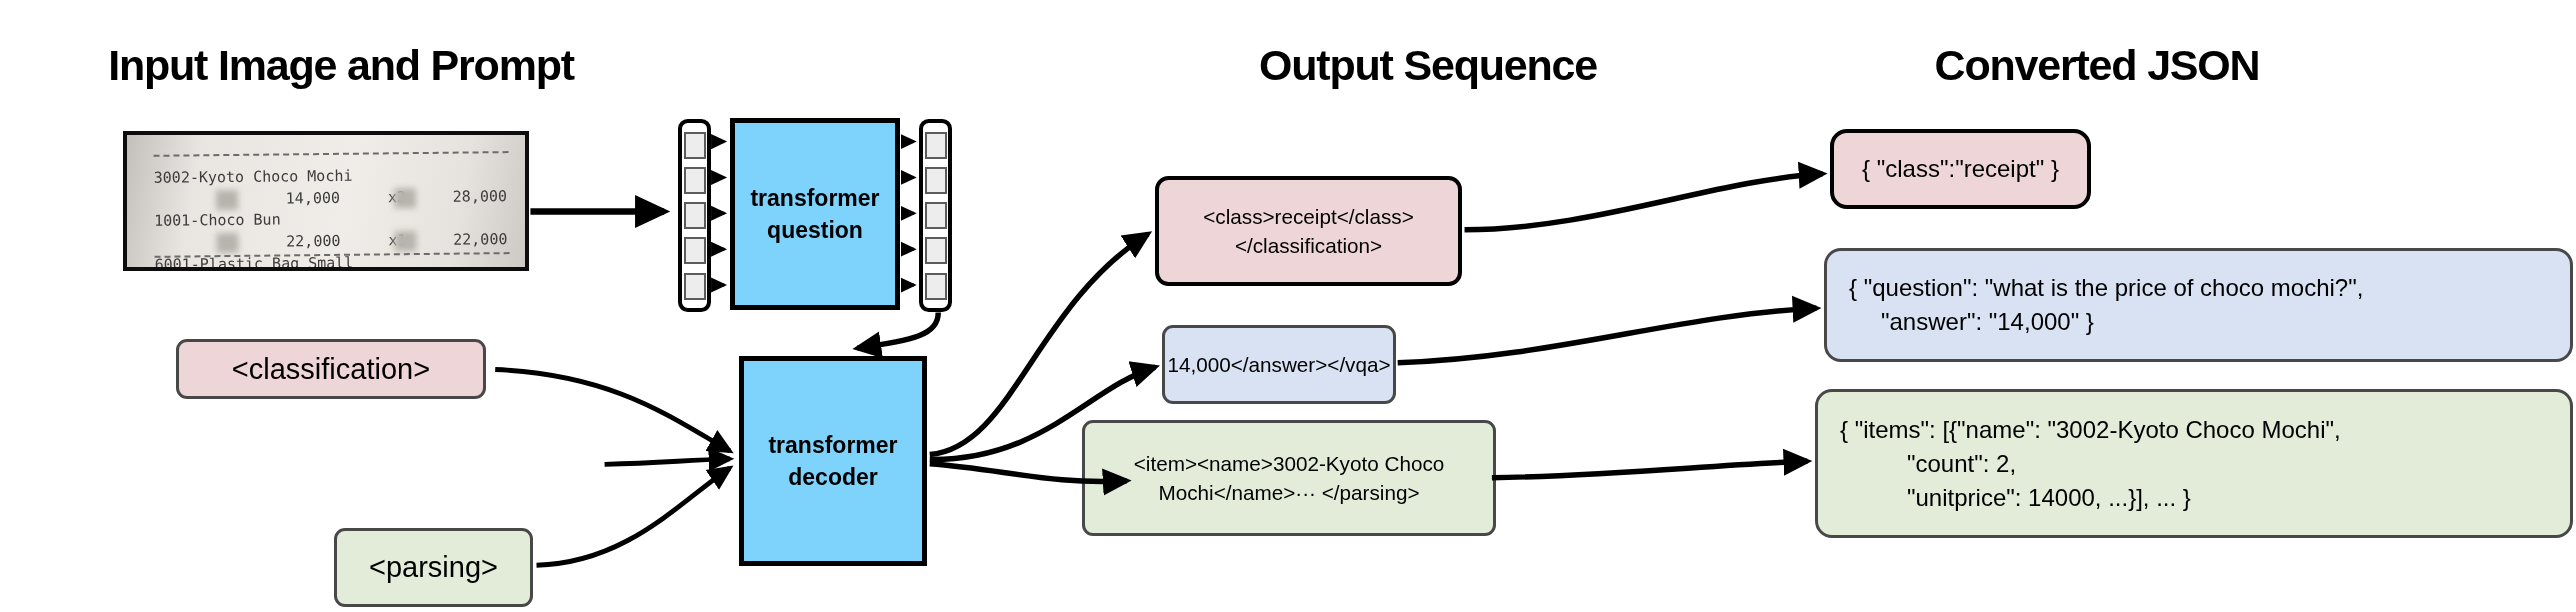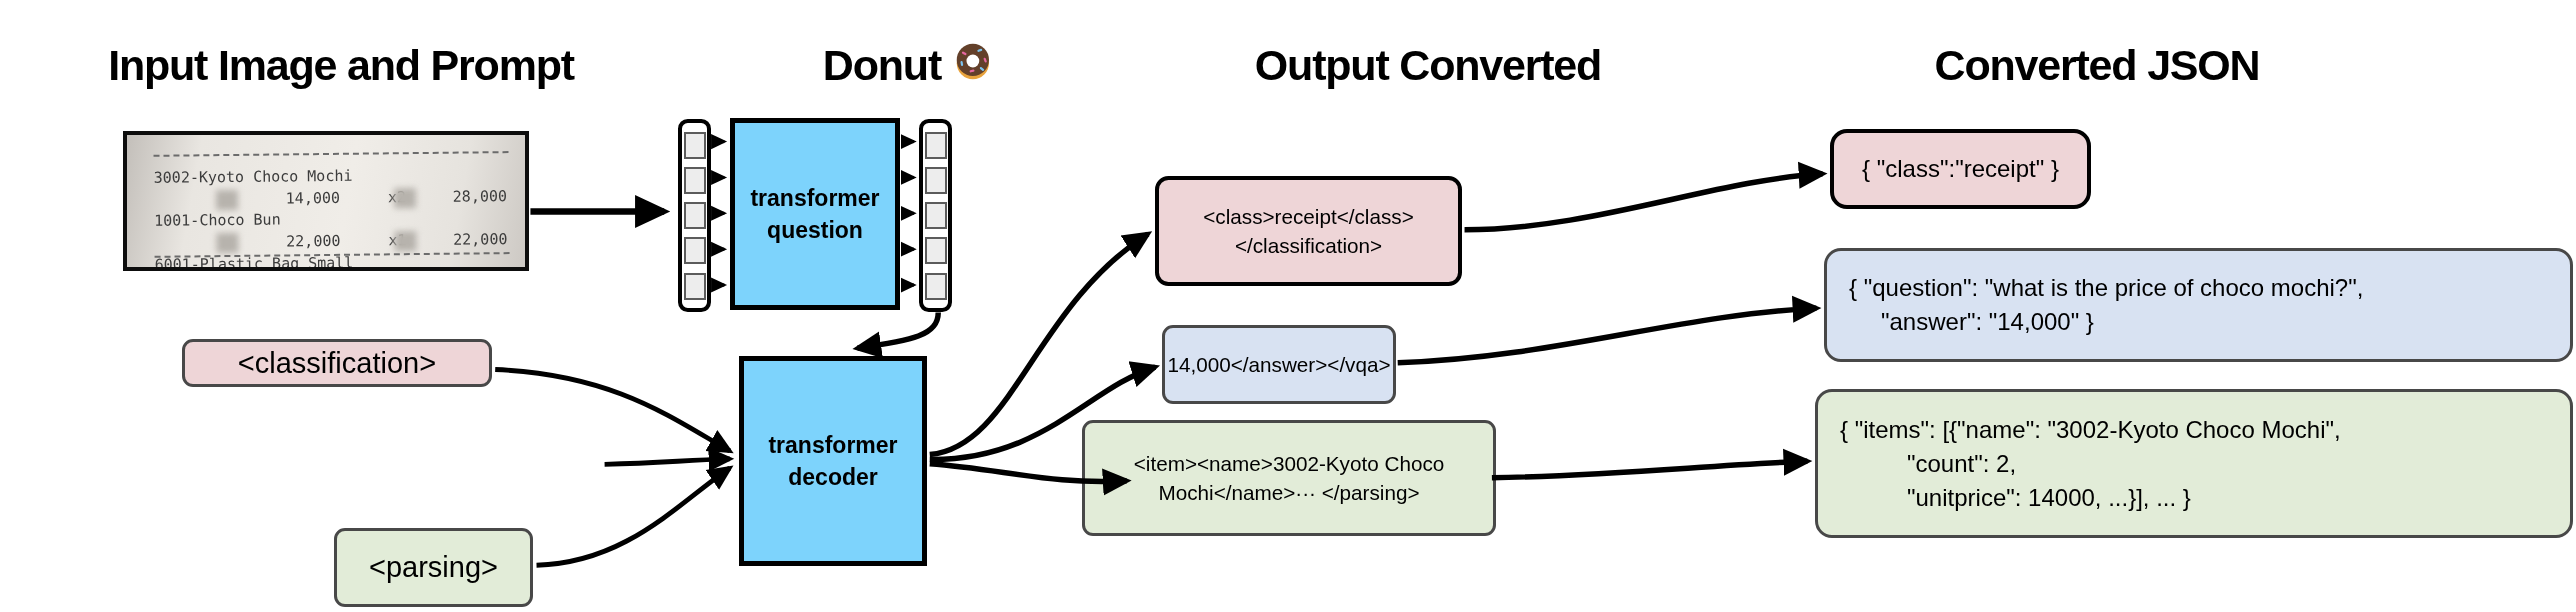--- a/index.html
+++ b/index.html
@@ -50,36 +50,22 @@
   .donut-ico{width:40px;height:40px;margin-left:3.6px;}
 </style>
 </head>
 <body>
 
 <div class="canvas">
 
   <div class="heading" style="left:305px">
     <span>Input Image and Prompt</span>
   </div>
-  <div class="heading" style="left:872px">
-    <span>Donut</span>
-    <svg class="donut-ico" viewBox="0 0 72 72">
-      <circle cx="36" cy="40" r="29" fill="#e8a33d"></circle>
-      <circle cx="36" cy="34" r="29" fill="#63402a"></circle>
-      <circle cx="36" cy="36" r="11.5" fill="#ffffff"></circle>
-      <rect x="16" y="20" width="9" height="4" rx="2" fill="#e667a0" transform="rotate(30 20 22)"></rect>
-      <rect x="44" y="15" width="9" height="4" rx="2" fill="#7cc4ef" transform="rotate(-20 48 17)"></rect>
-      <rect x="54" y="32" width="9" height="4" rx="2" fill="#e667a0" transform="rotate(70 58 34)"></rect>
-      <rect x="12" y="38" width="9" height="4" rx="2" fill="#7cc4ef" transform="rotate(80 16 40)"></rect>
-      <rect x="30" y="52" width="9" height="4" rx="2" fill="#e667a0" transform="rotate(-15 34 54)"></rect>
-      <rect x="48" y="48" width="9" height="4" rx="2" fill="#7cc4ef" transform="rotate(40 52 50)"></rect>
-    </svg>
-  </div>
   <div class="heading" style="left:1392px">
-    <span>Output Converted</span>
+    <span>Output Sequence</span>
   </div>
   <div class="heading" style="left:2061px">
     <span>Converted JSON</span>
   </div>
 
   <div class="receipt">
     <div class="receipt-inner">
       <div class="dash" style="top:18px"></div>
 
       <div class="r-name" style="top:32px">3002-Kyoto Choco Mochi</div>
@@ -106,21 +92,21 @@
         <span class="unit">0</span>
         <span class="count">x1</span>
         <span class="redact" style="right:94px"></span>
         <span class="total">0</span>
       </div>
 
       <div class="dash" style="bottom:11px"></div>
     </div>
   </div>
 
-  <div class="box pink gray-border prompt-text" style="left:182px;top:339px;width:310px;height:48px">
+  <div class="box pink gray-border prompt-text" style="left:176px;top:339px;width:310px;height:60px">
     <div>&lt;classification&gt;</div>
   </div>
 
 
   <div class="box green gray-border prompt-text" style="left:334px;top:528px;width:199px;height:79px">
     <div>&lt;parsing&gt;</div>
   </div>
 
   <div class="patch-col" style="left:678px;top:119px;width:33px;height:193px">
     <span class="patch"></span>

